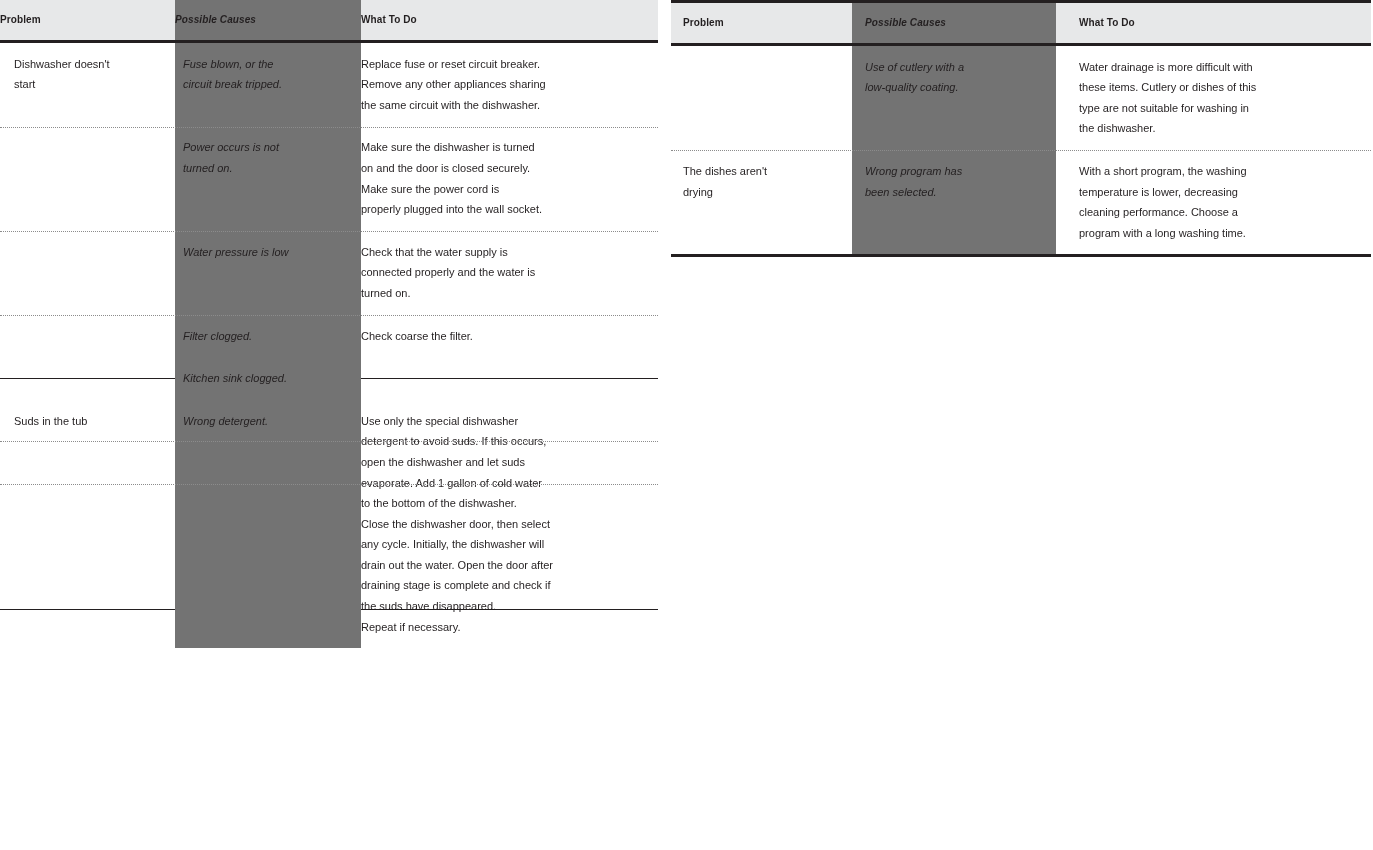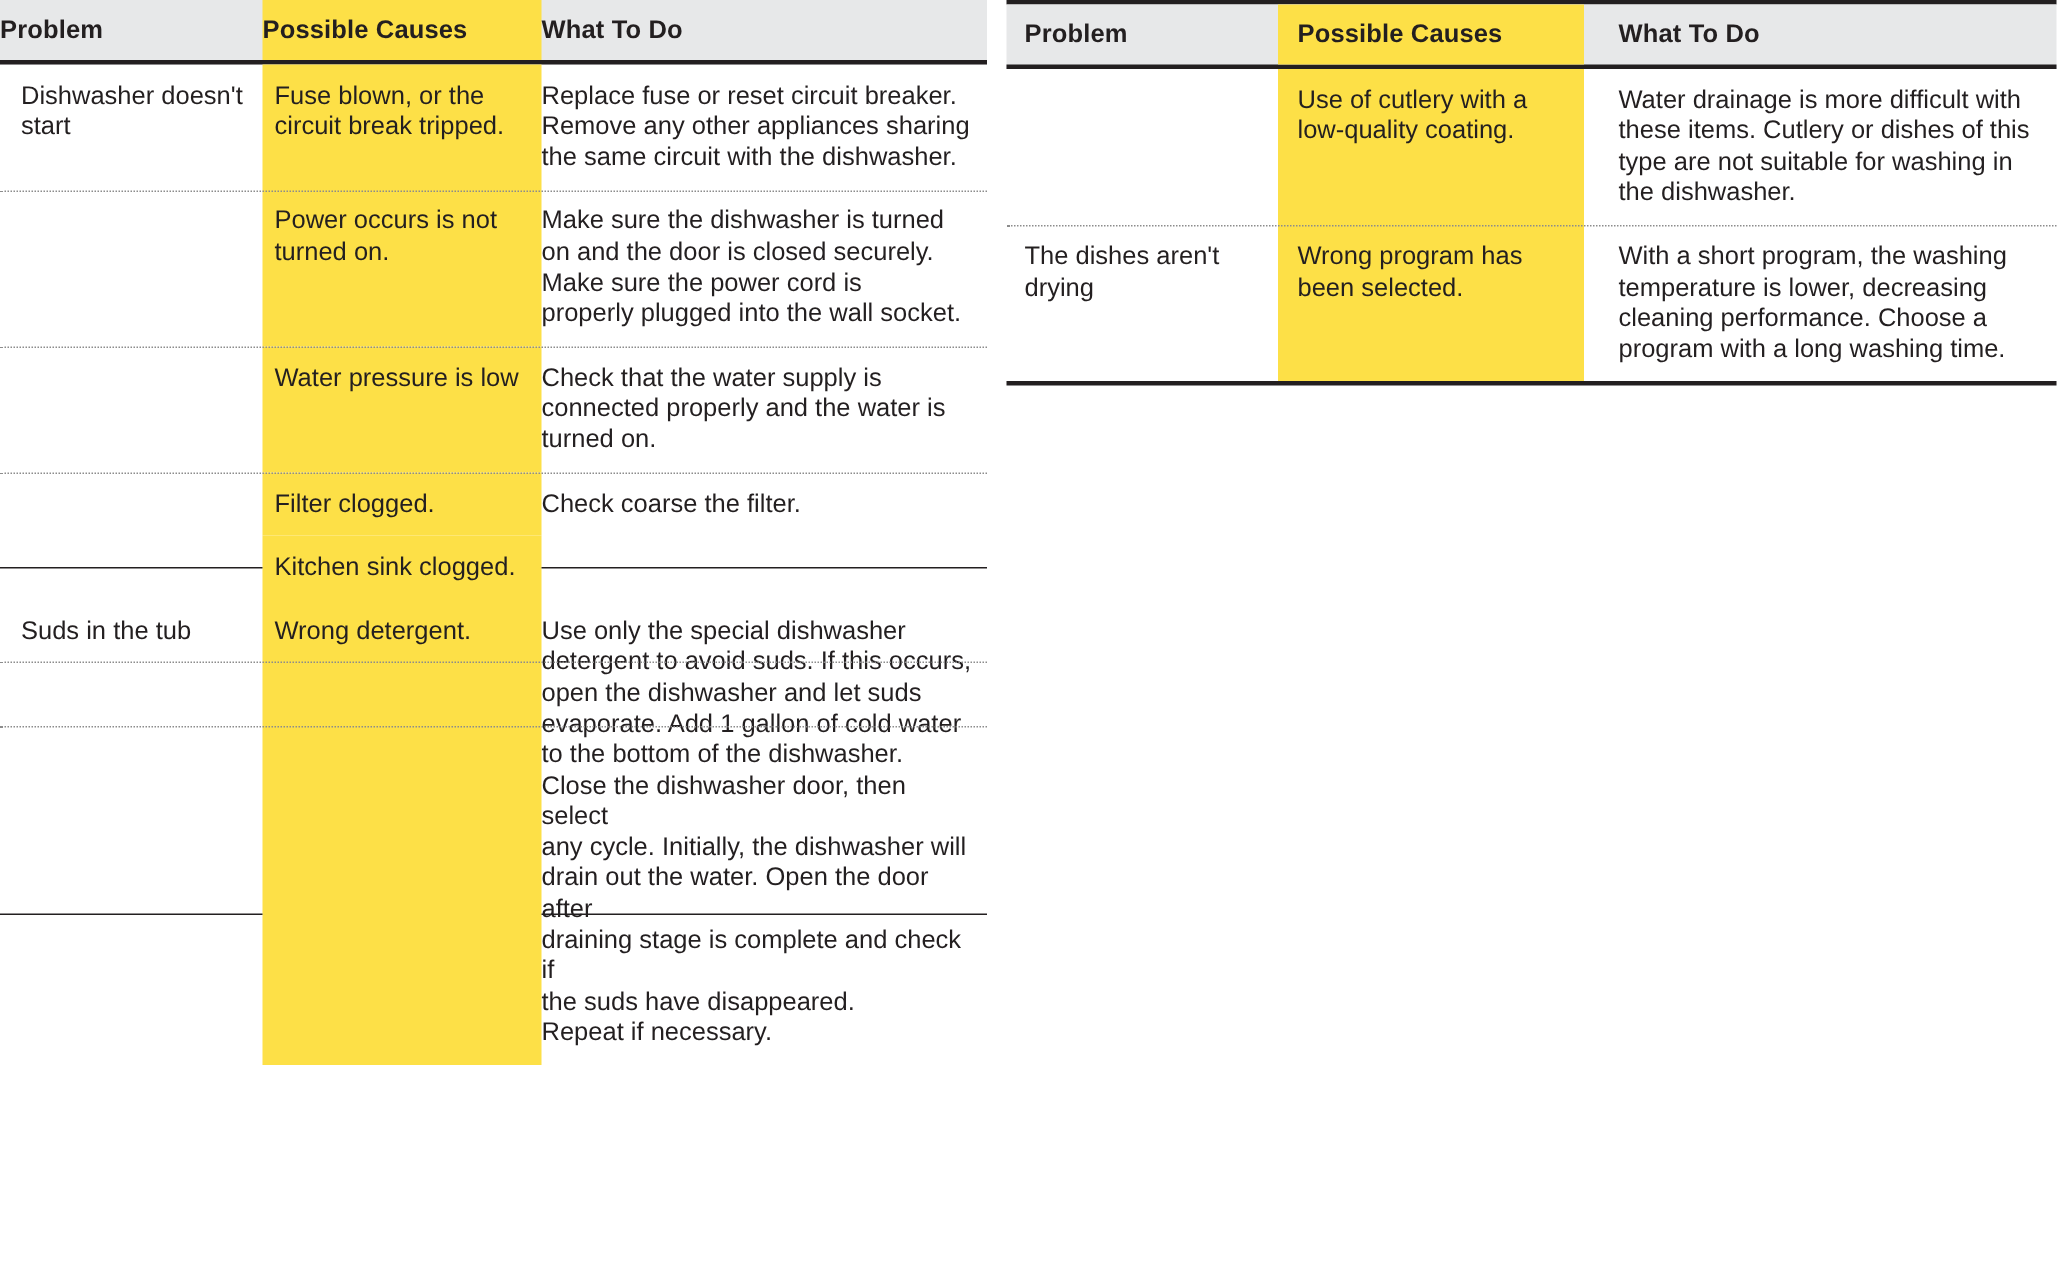--- a/index.html
+++ b/index.html
@@ -35,43 +35,43 @@
 
   
   .hdr {
     display: flex;
     background: #e7e8e9;
     border-bottom: 3px solid #231f20;
   }
   .hdr .cell {
     box-sizing: border-box;
     font-weight: bold;
-    font-size: 17px;
+    font-size: 10px;
     letter-spacing: .1px;
     color: #231f20;
     padding: 10px 0 9px 0;
   }
 
   
   .body {
     position: relative;
   }
   .row {
     display: flex;
     align-items: stretch;
     position: relative;
   }
   .cell {
     box-sizing: border-box;
-    font-size: 17px;
+    font-size: 11px;
     line-height: 20.6px;
     color: #231f20;
   }
   .c1 { flex: 0 0 175px; padding-left: 14px; padding-right: 8px; }
-  .c2 { flex: 0 0 186px; padding-left: 8px;  padding-right: 10px; background: #fde047; }
+  .c2 { flex: 0 0 186px; padding-left: 8px;  padding-right: 10px; background: #737373; font-style: italic; }
   .c3 { flex: 1 1 auto;  padding-right: 10px; }
 
   
   #table-right .c1 { flex: 0 0 181px; padding-left: 12px; }
   #table-right .c2 { flex: 0 0 204px; padding-left: 13px; }
   #table-right .c3 { flex: 1 1 auto;  padding-left: 23px; }
 
   .cell .txt { display: block; padding-top: 11px; padding-bottom: 11px; white-space: pre-line; }
   .cell.empty .txt { padding-top: 0; padding-bottom: 0; }
 

